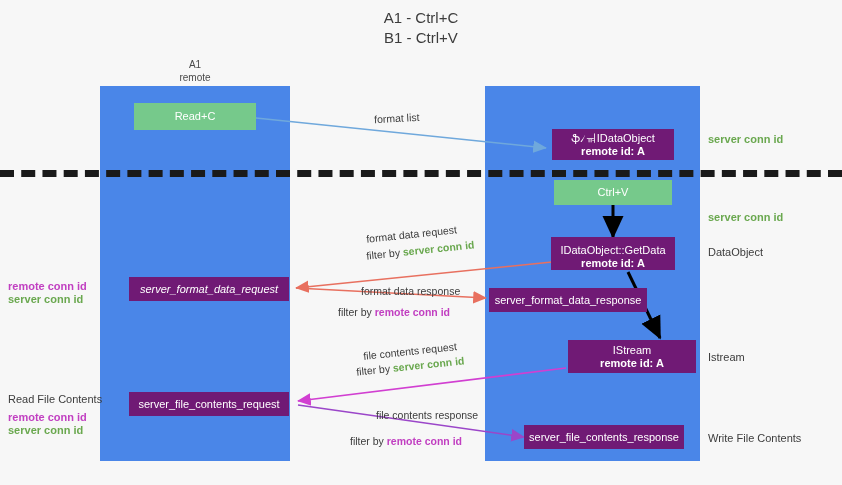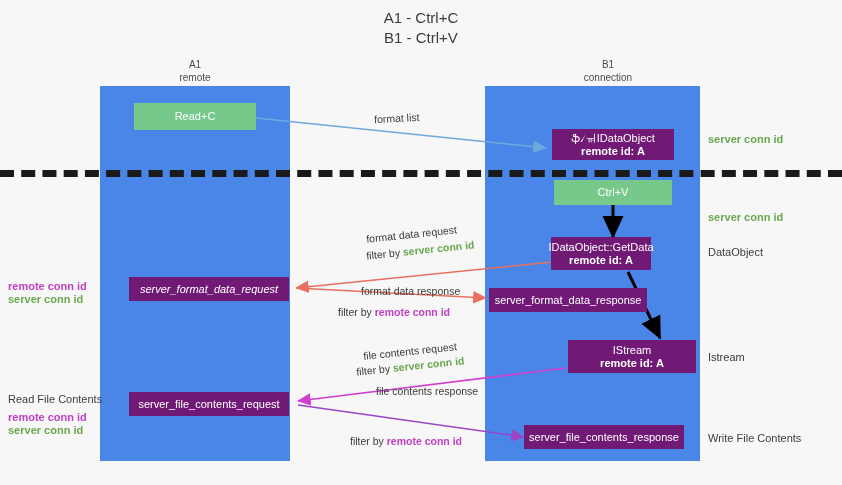--- a/index.html
+++ b/index.html
@@ -66,24 +66,20 @@
 
   <div class="title">
     <div>A1 - Ctrl+C</div>
     <div>B1 - Ctrl+V</div>
   </div>
 
   <div class="col-head" style="left:125px;top:58px;width:140px;">
     <span class="l1">A1</span>
     <span class="l2">remote</span>
   </div>
-  <div class="col-head" style="left:538px;top:58px;width:140px;">
-    <span class="l1">B1</span>
-    <span class="l2">connection</span>
-  </div>
 
   <div class="lane" style="left:100px;top:86px;width:190px;height:375px;"></div>
   <div class="lane" style="left:485px;top:86px;width:215px;height:375px;"></div>
 
   <svg class="edges" viewBox="0 0 842 485">
     <defs>
       <marker id="ah-blue" markerWidth="9" markerHeight="9" refX="8" refY="4.5" orient="auto">
         <path d="M0,0.6 L8.6,4.5 L0,8.4 z" fill="#6fa8dc"></path>
       </marker>
       <marker id="ah-red" markerWidth="9" markerHeight="9" refX="8" refY="4.5" orient="auto">
@@ -123,21 +119,21 @@
 
   <div class="node orange" style="left:552px;top:129px;width:122px;height:31px;">
     <span>ֆ৴ᆏIDataObject</span>
     <span class="sub">remote id: A</span>
   </div>
 
   <div class="node green" style="left:554px;top:180px;width:118px;height:25px;">
     <span>Ctrl+V</span>
   </div>
 
-  <div class="node orange" style="left:551px;top:237px;width:100px;height:33px;">
+  <div class="node orange" style="left:551px;top:237px;width:124px;height:33px;justify-content:flex-end;">
     <span>IDataObject::GetData</span>
     <span class="sub">remote id: A</span>
   </div>
 
   <div class="node orange" style="left:568px;top:340px;width:128px;height:33px;">
     <span>IStream</span>
     <span class="sub">remote id: A</span>
   </div>
 
   <div class="node orange" style="left:129px;top:277px;width:160px;height:24px;font-style:italic;">
@@ -179,18 +175,18 @@
   <div class="cap" style="left:361px;top:284px;">format data response</div>
   <div class="cap" style="left:338px;top:305px;">
     <span>filter by </span><span class="p">remote conn id</span>
   </div>
 
   <div class="cap" style="left:363px;top:344px;transform:rotate(-6deg);">file contents request</div>
   <div class="cap" style="left:356px;top:359px;transform:rotate(-6deg);">
     <span>filter by </span><span class="g">server conn id</span>
   </div>
 
-  <div class="cap" style="left:376px;top:384px;text-align:right;">file contents response</div>
+  <div class="cap" style="left:376px;top:408px;text-align:right;">file contents response</div>
   <div class="cap" style="left:350px;top:434px;">
     <span>filter by </span><span class="p">remote conn id</span>
   </div>
 
 </div>
 
 </body></html>

